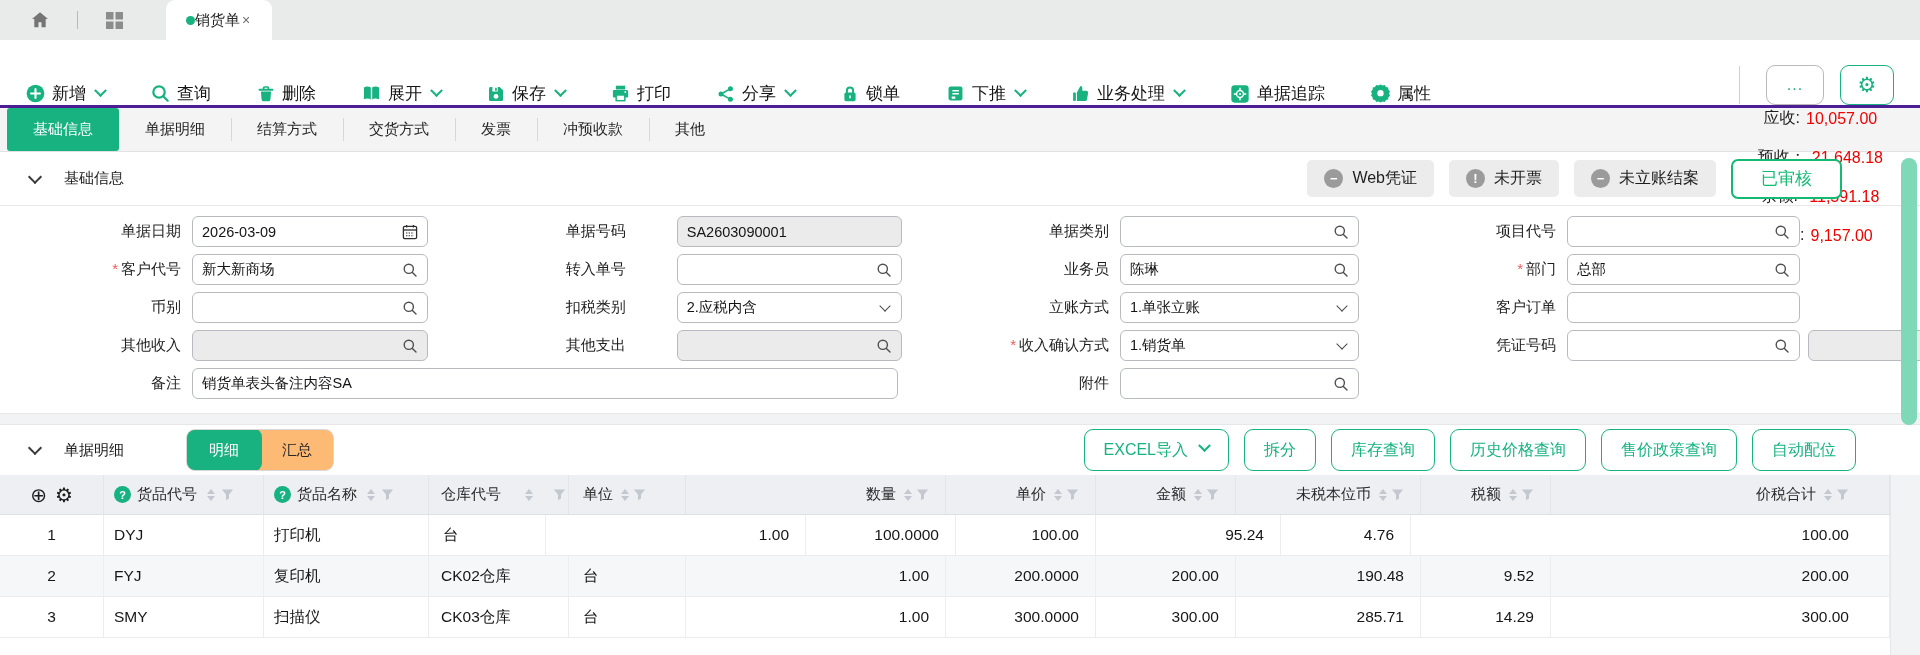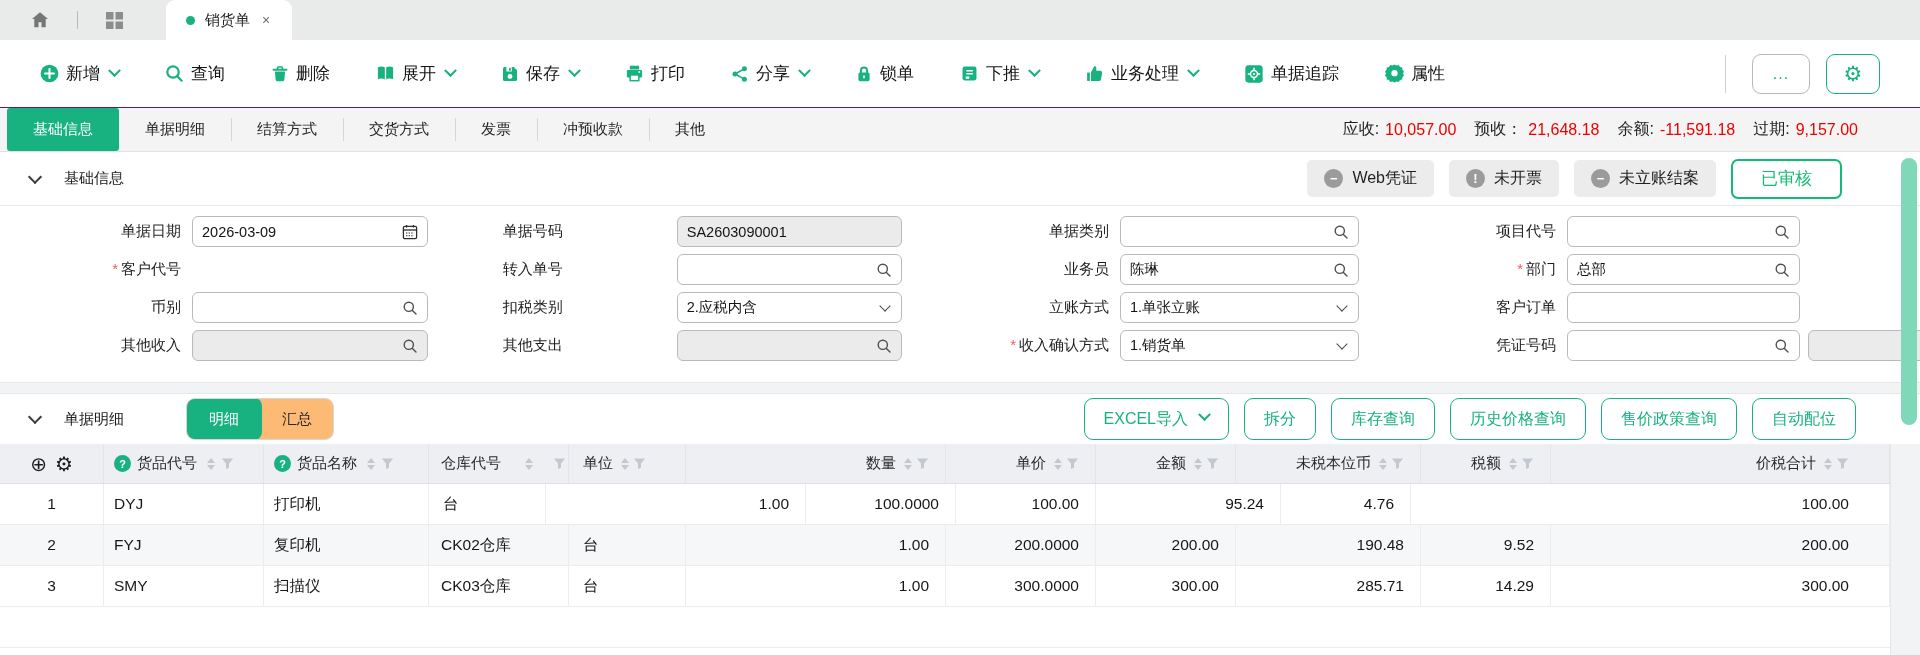--- a/index.html
+++ b/index.html
@@ -6,28 +6,28 @@
   html,body { width:1920px; height:655px; overflow:hidden; background:#fff;
     font-family:"Liberation Sans", sans-serif; color:#1f1f1f; }
   svg { display:block; }
 
   
   .tabbar { height:40px; background:#e9eaea; display:flex; align-items:flex-end; }
   .tabbar-inner { display:flex; align-items:center; height:40px; }
   .home-btn { margin-left:30px; }
   .tb-sep { width:1px; height:18px; background:#b9b9b9; margin:0 27px; align-self:center; }
   .doc-tab { margin-left:42px; height:40px; background:#fff; border-radius:9px 9px 0 0;
-    display:flex; align-items:center; gap:10px; padding:0 20px; }
+    display:flex; align-items:center; gap:0; padding:0 20px; }
   .doc-dot { width:9px; height:9px; border-radius:50%; background:#17b27f; }
   .doc-title { font-size:15px; color:#262626; }
   .doc-close { font-size:14px; color:#6f6f6f; cursor:pointer; padding:0 2px; }
 
   
-  .toolbar { height:68px; background:#fff; display:flex; align-items:center;
-    padding:0 40px; border-bottom:1px solid #4c1d95; }
+  .toolbar { height:68px; background:#fff; display:flex; align-items:flex-end;
+    padding:0 26px; border-bottom:3px solid #4c1d95; }
   .tool { display:flex; align-items:center; gap:7px; margin-right:46px; font-size:17px;
     color:#141414; cursor:pointer; white-space:nowrap; }
   .chev { width:9px; height:9px; border-right:2px solid #17b27f; border-bottom:2px solid #17b27f;
     transform:rotate(45deg) translate(-2px,-2px); margin-left:3px; }
   .tool-right { margin-left:auto; display:flex; align-items:center; }
   .vdiv { width:1px; height:38px; background:#cfcfcf; margin-right:26px; }
   .btn-more { width:58px; height:40px; border:1px solid #b9b9b9; border-radius:9px;
     display:flex; align-items:center; justify-content:center; color:#17b27f; font-size:16px;
     letter-spacing:1px; margin-right:16px; background:#fff; cursor:pointer; }
   .btn-gear { width:54px; height:40px; border:1.5px solid #17b27f; border-radius:9px;
@@ -36,22 +36,22 @@
 
   
   .navrow { height:44px; background:#f4f4f4; display:flex; align-items:stretch;
     border-bottom:1px solid #e1e1e1; padding-left:7px; }
   .nav-tab { display:flex; align-items:center; padding:0 26px; font-size:15px; color:#262626;
     cursor:pointer; position:relative; }
   .nav-tab + .nav-tab::before { content:""; position:absolute; left:0; top:10px; bottom:10px;
     width:1px; background:#d7d7d7; }
   .nav-tab.active { background:#17b27f; color:#fff; border-radius:3px; }
   .nav-tab.active::before, .nav-tab.active + .nav-tab::before { display:none; }
-  .finrow { margin-left:auto; display:flex; align-items:center; gap:18px; padding-right:62px;
-    font-size:16px; }
+  .finrow { margin-left:auto; display:flex; align-items:center; gap:18px; padding-right:37px;
+    font-size:16px;flex-direction:column; }
   .fin-item { display:flex; align-items:center; gap:6px; white-space:nowrap; }
   .fin-val { color:#ee0000; }
 
   
   .sec-head { height:54px; display:flex; align-items:center; padding:0 30px;
     border-bottom:1px solid #e8e8e8; background:#fff; }
   .sec-chev { width:10px; height:10px; border-right:2px solid #3a3a3a; border-bottom:2px solid #3a3a3a;
     transform:rotate(45deg); margin-top:-4px; cursor:pointer; }
   .sec-title { font-size:15px; color:#1c1c1c; margin-left:24px; }
   .badges { margin-left:auto; display:flex; align-items:center; gap:15px; padding-right:48px; }
@@ -60,21 +60,21 @@
   .badge-ic { width:19px; height:19px; border-radius:50%; background:#9b9b9b; color:#fff;
     display:flex; align-items:center; justify-content:center; font-size:13px; font-weight:bold; }
   .badge-approved { height:40px; border:2px solid #13ba74; border-radius:7px; background:#fff;
     color:#13ba74; font-size:17px; display:flex; align-items:center; padding:0 28px; }
 
   
   .form { padding:10px 0 14px; background:#fff; }
   .frow { display:grid; grid-template-columns:440px 462px 460px 1fr; margin-bottom:7px; }
   .fcell { display:flex; align-items:center; height:31px; }
   .flabel { text-align:right; font-size:15px; color:#1f1f1f; padding-right:11px; white-space:nowrap; }
-  .w1 .flabel{ width:192px; } .w2 .flabel{ width:220px;text-align:center; } .w3 .flabel{ width:218px; } .w4 .flabel{ width:205px; }
+  .w1 .flabel{ width:192px; } .w2 .flabel{ width:220px; } .w3 .flabel{ width:218px; } .w4 .flabel{ width:205px; }
   .req::before { content:"*"; color:#f05a5a; margin-right:3px; font-size:15px; }
   .fbox { height:31px; border:1px solid #b7bbc0; border-radius:6px; background:#fff;
     display:flex; align-items:center; padding:0 9px; width:236px; }
   .w2 .fbox{ width:251px;margin-left:40px; } .w3 .fbox{ width:239px; } .w4 .fbox{ width:233px; }
   .fbox.disabled { background:#ebebeb; }
   .fval { flex:1; font-size:14.5px; color:#141414; white-space:nowrap; overflow:hidden; }
   .fic { margin-left:6px; cursor:pointer; display:flex; }
   .fbox .chev-dn { width:8px; height:8px; border-right:1.6px solid #4a4a4a;
     border-bottom:1.6px solid #4a4a4a; transform:rotate(45deg); margin:-3px 3px 0 6px; cursor:pointer; }
   .frow5 { display:flex; align-items:center; height:31px; }
@@ -381,20 +381,29 @@
               <path d="M10.4 10.4l3.6 3.6" stroke="#4f4f4f" stroke-width="1.4" stroke-linecap="round"></path>
             </svg>
           </span>
       </div>
     </div>
   </div>
 
   <div class="frow">
     <div class="fcell w1">
         <span class="flabel req">客户代号</span>
+      <div class="fbox">
+          <span class="fval">新大新商场</span>
+        <span class="fic">
+            <svg width="16" height="16" viewBox="0 0 16 16">
+              <circle cx="6.8" cy="6.8" r="4.6" fill="none" stroke="#4f4f4f" stroke-width="1.4"></circle>
+              <path d="M10.4 10.4l3.6 3.6" stroke="#4f4f4f" stroke-width="1.4" stroke-linecap="round"></path>
+            </svg>
+          </span>
+      </div>
     </div>
     <div class="fcell w2">
         <span class="flabel">转入单号</span>
       <div class="fbox">
           <span class="fval"></span>
         <span class="fic">
             <svg width="16" height="16" viewBox="0 0 16 16">
               <circle cx="6.8" cy="6.8" r="4.6" fill="none" stroke="#4f4f4f" stroke-width="1.4"></circle>
               <path d="M10.4 10.4l3.6 3.6" stroke="#4f4f4f" stroke-width="1.4" stroke-linecap="round"></path>
             </svg>
@@ -506,20 +515,36 @@
               </svg>
             </span>
         </div>
         <div class="fbox disabled voucher-gray">
             <span class="fval"></span>
           </div>
       </div>
     </div>
   </div>
 
+  <div class="frow5">
+    <span class="flabel" style="width:192px">备注</span>
+    <div class="fbox remark-box">
+        <span class="fval">销货单表头备注内容SA</span>
+      </div>
+    <span class="flabel" style="width:218px; margin-left:4px">附件</span>
+    <div class="fbox" style="width:239px">
+        <span class="fval"></span>
+      <span class="fic">
+          <svg width="16" height="16" viewBox="0 0 16 16">
+            <circle cx="6.8" cy="6.8" r="4.6" fill="none" stroke="#4f4f4f" stroke-width="1.4"></circle>
+            <path d="M10.4 10.4l3.6 3.6" stroke="#4f4f4f" stroke-width="1.4" stroke-linecap="round"></path>
+          </svg>
+        </span>
+    </div>
+  </div>
 </div>
 
 <div class="band"></div>
 
 <div class="detail-head">
   <span class="sec-chev"></span>
   <span class="sec-title">单据明细</span>
   <div class="seg">
     <div class="seg-item active">明细</div>
     <div class="seg-item">汇总</div>

